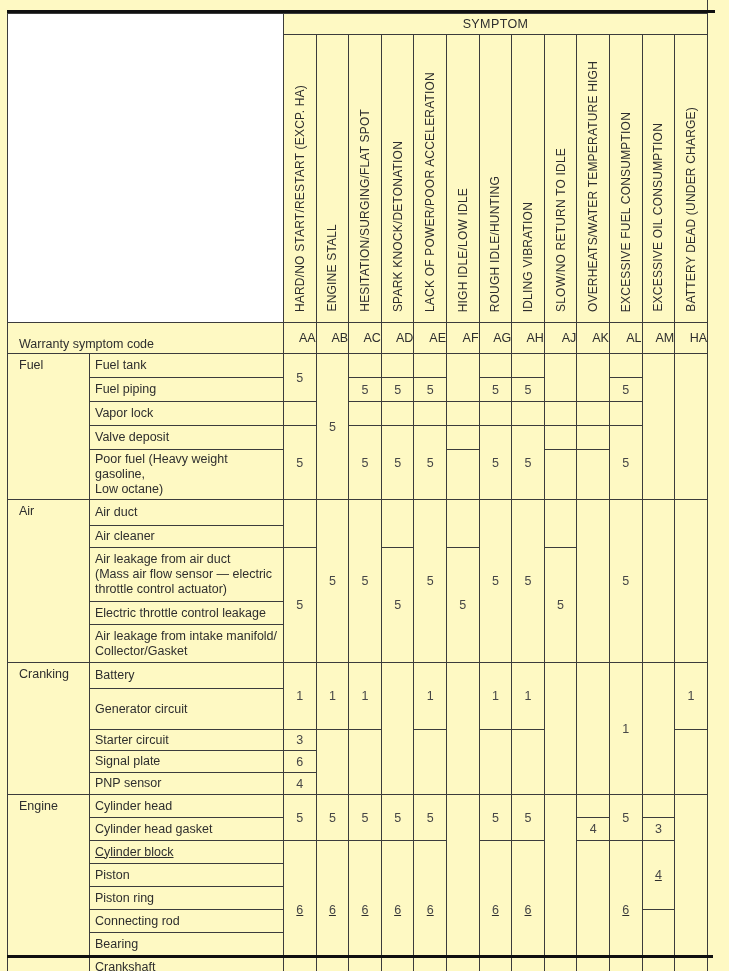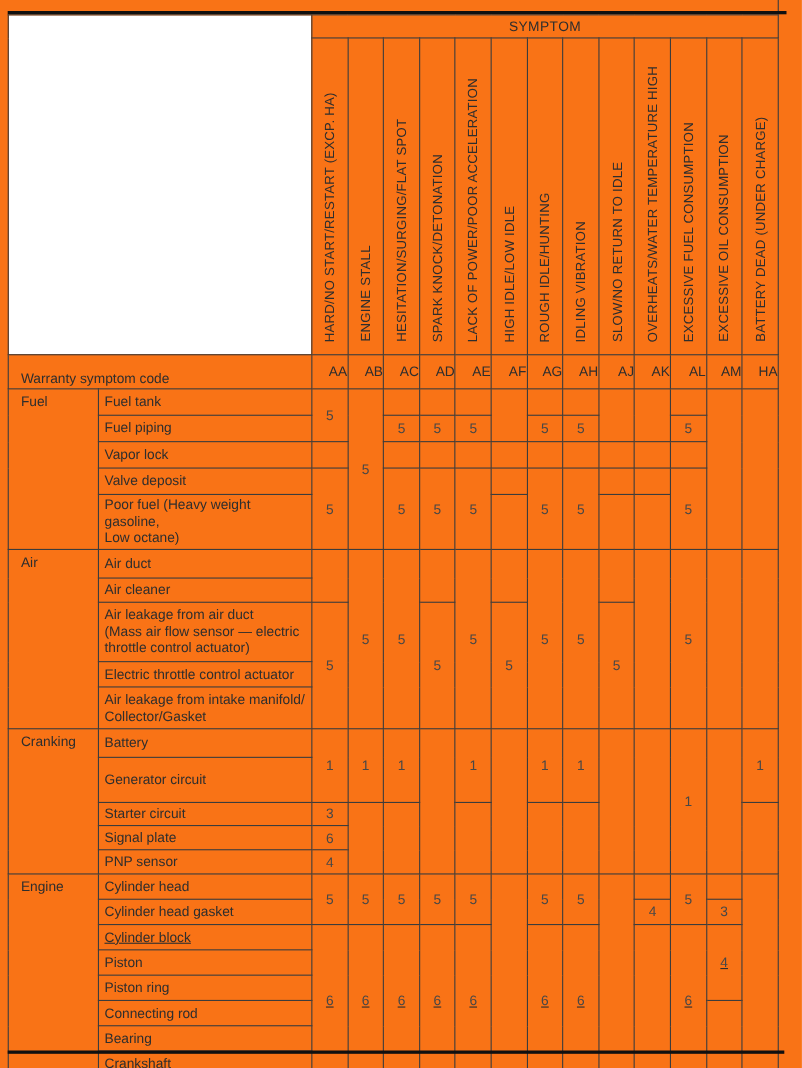--- a/index.html
+++ b/index.html
@@ -1,16 +1,16 @@
 <!DOCTYPE html>
 <html><head>
 <meta charset="utf-8">
 <style>
   html,body{margin:0;padding:0;background:#ffffff;}
-  .page{position:relative;width:729px;height:971px;background:#f97316;overflow:hidden;
+  .page{position:relative;width:729px;height:971px;background:#fef9c3;overflow:hidden;
         font-family:"Liberation Sans","DejaVu Sans",sans-serif;color:#2e2e2e;}
   .top-rule{position:absolute;left:7px;top:10px;width:708px;height:3px;background:#101010;}
   .bottom-rule{position:absolute;left:7px;top:955px;width:706px;height:3px;background:#101010;}
   .edge-tick{position:absolute;left:707px;top:0;width:1px;height:10px;background:#3c3c3c;}
 
   table.sym{position:absolute;left:7px;top:13px;border-collapse:collapse;table-layout:fixed;
             width:701px;}
   table.sym td{border:1px solid #3c3c3c;overflow:hidden;}
 
   td.open-cell{border:none;background:#ffffff;}
@@ -175,21 +175,21 @@
         <tr style="height: 54px;">
           <td class="item">Air leakage from air duct
 (Mass air flow sensor — electric
 throttle control actuator)</td>
           <td class="val" rowspan="3">5</td>
           <td class="val" rowspan="3">5</td>
           <td class="val" rowspan="3">5</td>
           <td class="val" rowspan="3">5</td>
         </tr>
         <tr style="height: 23px;">
-          <td class="item">Electric throttle control actuator</td>
+          <td class="item">Electric throttle control leakage</td>
         </tr>
         <tr style="height: 38px;">
           <td class="item">Air leakage from intake manifold/
 Collector/Gasket</td>
         </tr>
         <tr style="height: 26px;">
           <td class="cat" rowspan="5">Cranking</td>
           <td class="item">Battery</td>
           <td class="val" rowspan="2">1</td>
           <td class="val" rowspan="2">1</td>

